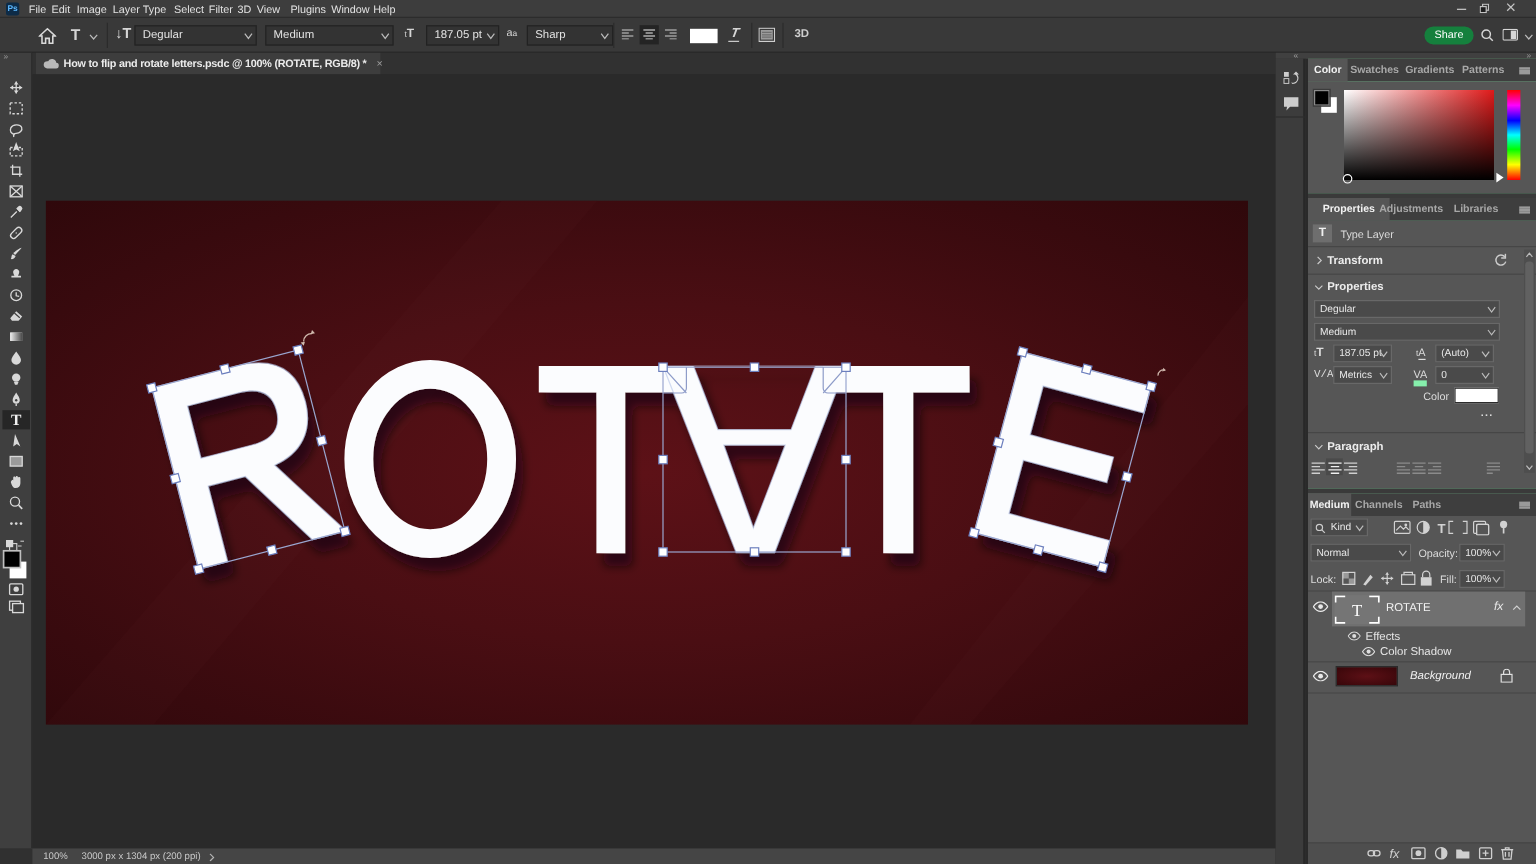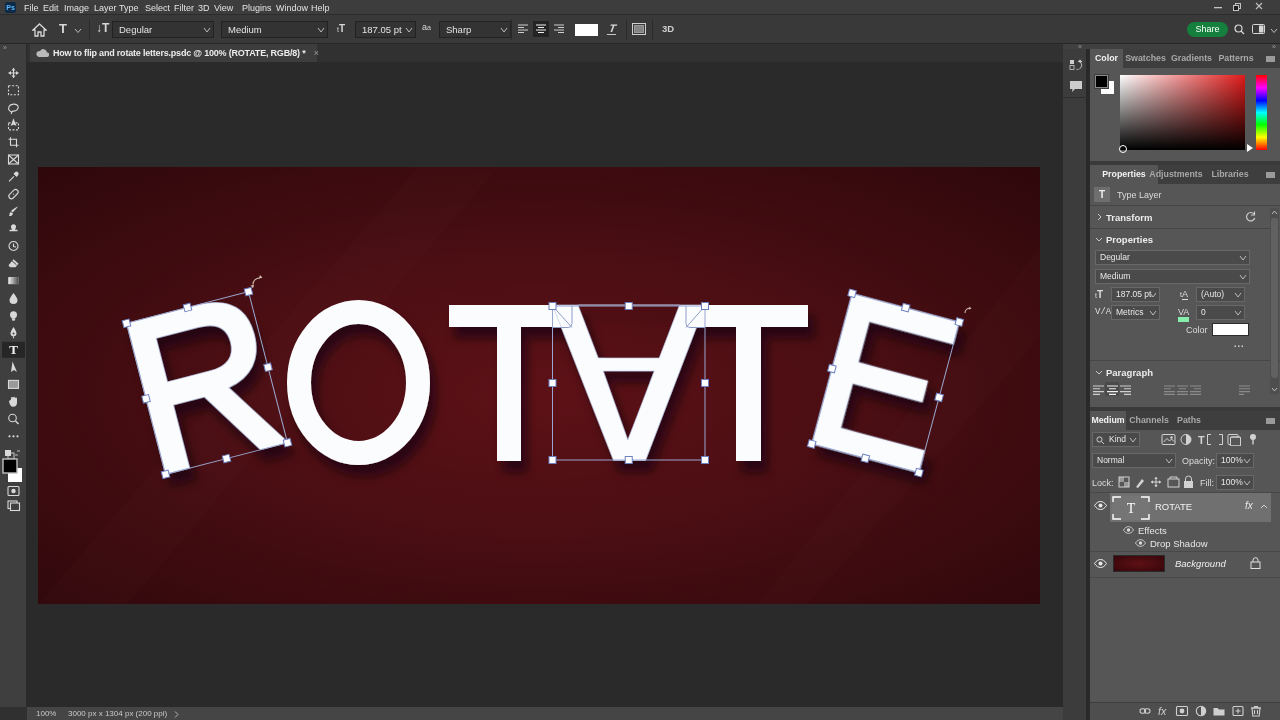--- a/index.html
+++ b/index.html
@@ -621,21 +621,21 @@
 
     <svg class="abs" style="left:33px; top:96px;" width="11" height="8" viewBox="0 0 13 9">
           <path d="M0.5 4.5 C2.5 1.5 4.5 0.5 6.5 0.5 C8.5 0.5 10.5 1.5 12.5 4.5 C10.5 7.5 8.5 8.5 6.5 8.5 C4.5 8.5 2.5 7.5 0.5 4.5 Z" fill="none" stroke="#dcdcdc"></path>
           <circle cx="6.5" cy="4.5" r="2" fill="#dcdcdc"></circle>
         </svg>
     <div class="abs" style="left:48px; top:95px; color:#e6e6e6; font-size:9.5px;">Effects</div>
     <svg class="abs" style="left:45px; top:109px;" width="11" height="8" viewBox="0 0 13 9">
           <path d="M0.5 4.5 C2.5 1.5 4.5 0.5 6.5 0.5 C8.5 0.5 10.5 1.5 12.5 4.5 C10.5 7.5 8.5 8.5 6.5 8.5 C4.5 8.5 2.5 7.5 0.5 4.5 Z" fill="none" stroke="#dcdcdc"></path>
           <circle cx="6.5" cy="4.5" r="2" fill="#dcdcdc"></circle>
         </svg>
-    <div class="abs" style="left:60px; top:108px; color:#e6e6e6; font-size:9.5px;">Drop Shadow</div>
+    <div class="abs" style="left:60px; top:108px; color:#e6e6e6; font-size:9.5px;">Color Shadow</div>
     <div class="abs" style="left:0; top:121px; width:190px; height:1px; background:#484848;"></div>
 
     <svg class="abs" style="left:4px; top:129px;" width="13" height="9" viewBox="0 0 13 9">
           <path d="M0.5 4.5 C2.5 1.5 4.5 0.5 6.5 0.5 C8.5 0.5 10.5 1.5 12.5 4.5 C10.5 7.5 8.5 8.5 6.5 8.5 C4.5 8.5 2.5 7.5 0.5 4.5 Z" fill="none" stroke="#e8e8e8"></path>
           <circle cx="6.5" cy="4.5" r="2" fill="#e8e8e8"></circle>
         </svg>
     <div class="abs" style="left:23px; top:125px; width:52px; height:17px; background:radial-gradient(ellipse at 50% 50%, #5d1016 0%, #42090d 70%, #36070b 100%); border:1px solid #2a2a2a;"></div>
     <div class="abs" style="left:85px; top:128px; color:#f0f0f0; font-size:9.5px; font-style:italic;">Background</div>
     <svg class="abs" style="left:160px; top:127px;" width="11" height="12" viewBox="0 0 11 12">
           <rect x="1" y="5" width="9" height="6.5" fill="none" stroke="#e0e0e0"></rect>

